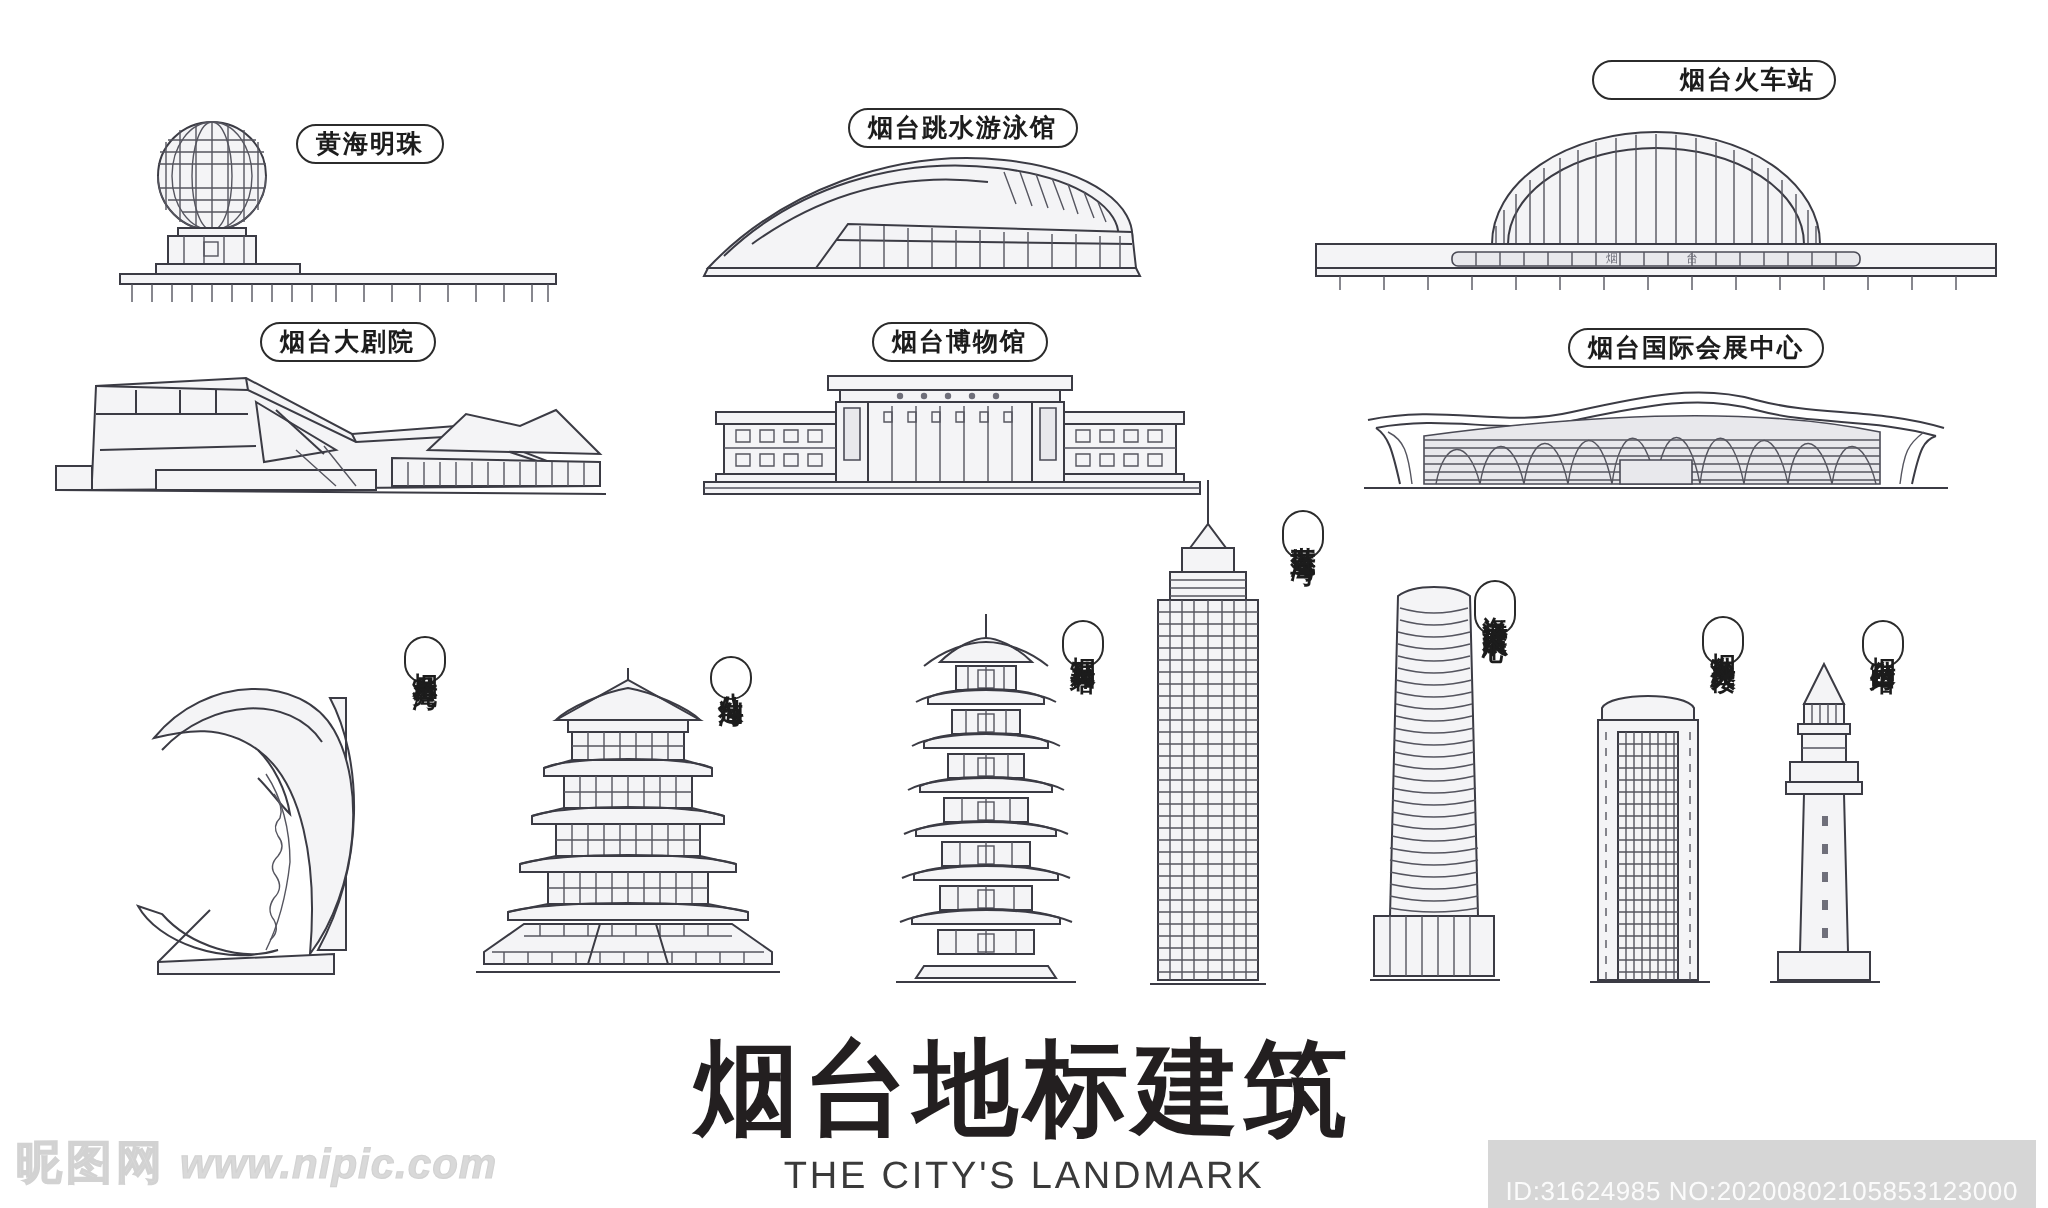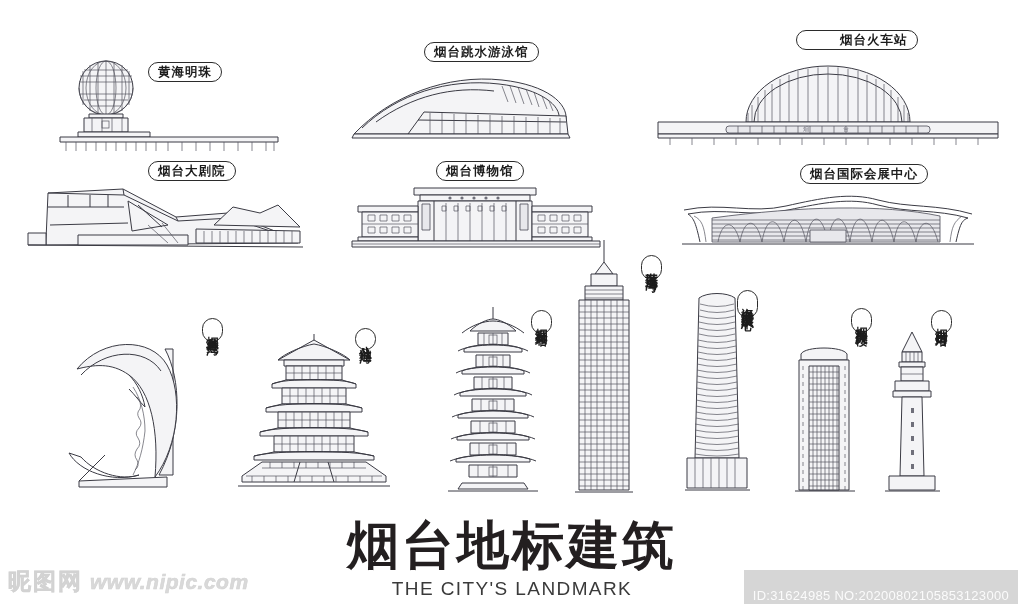--- a/index.html
+++ b/index.html
@@ -83,21 +83,21 @@
         <path d="M150 14 L156 30 M158 14 L164 31 M166 15 L172 32 M174 17 L180 33 M182 20 L187 35 M190 24 L195 37 M197 29 L201 39"></path>
       </g>
       <path class="fl" d="M56 62 L72 40 L214 44 L216 62 Z"></path>
       <path class="ln" d="M66 48 L214 50"></path>
       <g class="ln2">
         <path d="M78 41 v21 M90 41 v21 M102 42 v20 M114 42 v20 M126 43 v19 M138 43 v19 M150 44 v18 M162 44 v18 M174 45 v17 M186 45 v17 M198 46 v16 M208 46 v16"></path>
       </g>
       <path class="fl" d="M0 66 L2 62 L216 62 L218 66 Z"></path>
     </svg>
   </div>
-  <div class="pill h" style="left:424px;top:42px;">烟台跳水游泳馆</div>
+  <div class="pill h" style="left:424px;top:54px;">烟台跳水游泳馆</div>
 
   <div class="fig" style="left:658px;top:60px;">
     <svg width="340" height="85" viewBox="0 0 340 85">
       <path class="fl" d="M88 62 A82 56 0 0 1 252 62 Z"></path>
       <path class="ln" d="M96 62 A74 48 0 0 1 244 62"></path>
       <g class="ln2">
         <path d="M170 7 v55 M160 7.4 v54.6 M180 7.4 v54.6 M150 9 v53 M190 9 v53 M140 11 v51 M200 11 v51 M131 15 v47 M209 15 v47 M122 19 v43 M218 19 v43 M114 24 v38 M226 24 v38 M107 30 v32 M233 30 v32 M100 37 v25 M240 37 v25 M94 45 v17 M246 45 v17 M90 53 v9 M250 53 v9"></path>
       </g>
       <rect class="fl" x="0" y="62" width="340" height="12"></rect>
       <rect class="fl2" x="68" y="66" width="204" height="7" rx="3"></rect>
@@ -127,21 +127,21 @@
       <path class="fl" d="M186 40 L205 22 L232 28 L250 20 L272 42 Z"></path>
       <path class="fl" d="M168 44 L272 46 L272 58 L168 58 Z"></path>
       <g class="ln2">
         <path d="M176 46 v12 M184 46 v12 M192 46 v12 M200 46 v12 M208 46 v12 M216 46 v12 M224 46 v12 M232 46 v12 M240 46 v12 M248 46 v12 M256 46 v12 M264 46 v12"></path>
       </g>
       <path class="fl" d="M50 50 L160 50 L160 60 L50 60 Z"></path>
       <path class="ln" d="M0 60 L275 62"></path>
       <path class="ln2" d="M120 40 L140 58 M134 38 L150 58"></path>
     </svg>
   </div>
-  <div class="pill h" style="left:148px;top:161px;">烟台大剧院</div>
+  <div class="pill h" style="left:130px;top:161px;">烟台大剧院</div>
 
   <div class="fig" style="left:352px;top:182px;">
     <svg width="248" height="68" viewBox="0 0 248 68">
       <rect class="fl" x="62" y="6" width="122" height="7"></rect>
       <rect class="fl" x="68" y="13" width="110" height="6"></rect>
       <g class="dk">
         <circle cx="98" cy="16" r="1.6"></circle>
           <circle cx="110" cy="16" r="1.6"></circle>
         <circle cx="122" cy="16" r="1.6"></circle>
           <circle cx="134" cy="16" r="1.6"></circle>
@@ -191,21 +191,21 @@
       </g>
       <g class="ln2">
         <path d="M30 30 h228 M30 34 h228 M30 38 h228 M30 42 h228 M30 46 h228 M30 50 h228"></path>
       </g>
       <rect class="fl2" x="128" y="40" width="36" height="12" fill="#c9c9cf"></rect>
       <path class="ln" d="M18 52 C14 34 12 28 6 24 M274 52 C278 34 280 30 286 28"></path>
       <path class="ln2" d="M24 52 C22 36 20 30 12 26 M268 52 C270 36 272 32 280 26"></path>
       <path class="ln" d="M0 54 h292"></path>
     </svg>
   </div>
-  <div class="pill h" style="left:800px;top:164px;text-align:center;">烟台国际会展中心</div>
+  <div class="pill h" style="left:784px;top:164px;text-align:center;">烟台国际会展中心</div>
 
   <div class="fig" style="left:55px;top:335px;">
     <svg width="135" height="155" viewBox="0 0 135 155">
       <path class="fl" d="M110 14 C126 44 128 96 104 140 L118 140 L118 14 Z"></path>
       <path class="fl" d="M22 34 C48 2 96 2 112 30 C128 58 124 110 100 142 C104 96 96 56 74 40 C56 27 38 30 22 34 Z"></path>
       <path class="ln" d="M26 40 C50 14 90 12 106 36"></path>
       <path class="ln" d="M14 118 C24 136 56 148 84 140 C66 146 40 138 26 122 Z"></path>
       <path class="ln" d="M74 40 C82 48 88 60 90 72 C84 66 80 60 74 54"></path>
       <path class="ln2" d="M78 52 C86 64 90 80 90 96 C88 114 84 128 78 140"></path>
       <path class="ln2" d="M82 62 q5 6 3 12 q-4 4 -1 9 q4 5 0 10 q-5 5 -1 10 q4 6 -1 11 q-4 6 0 11 q3 6 -2 10"></path>

